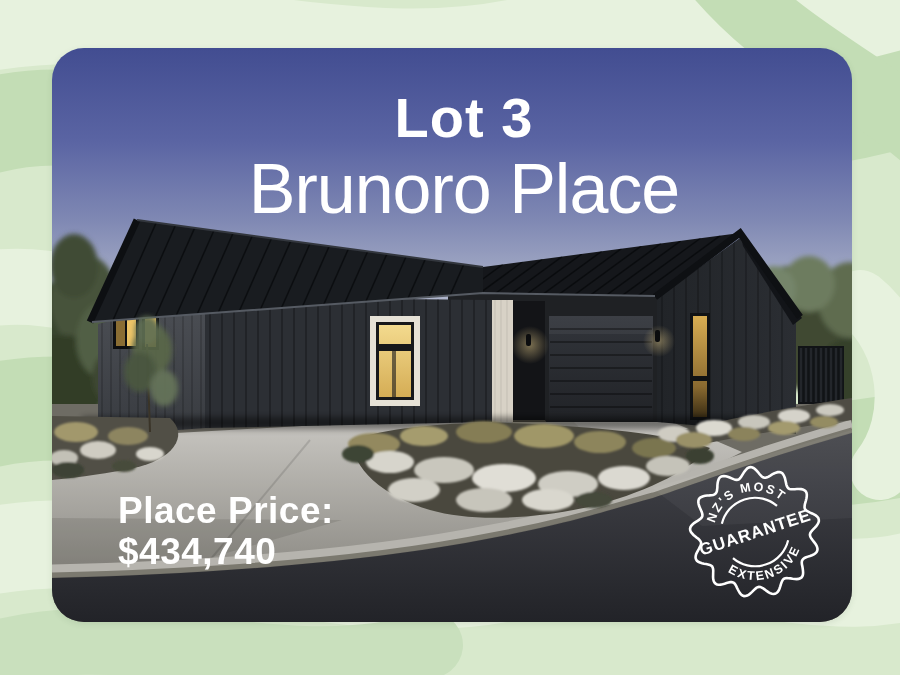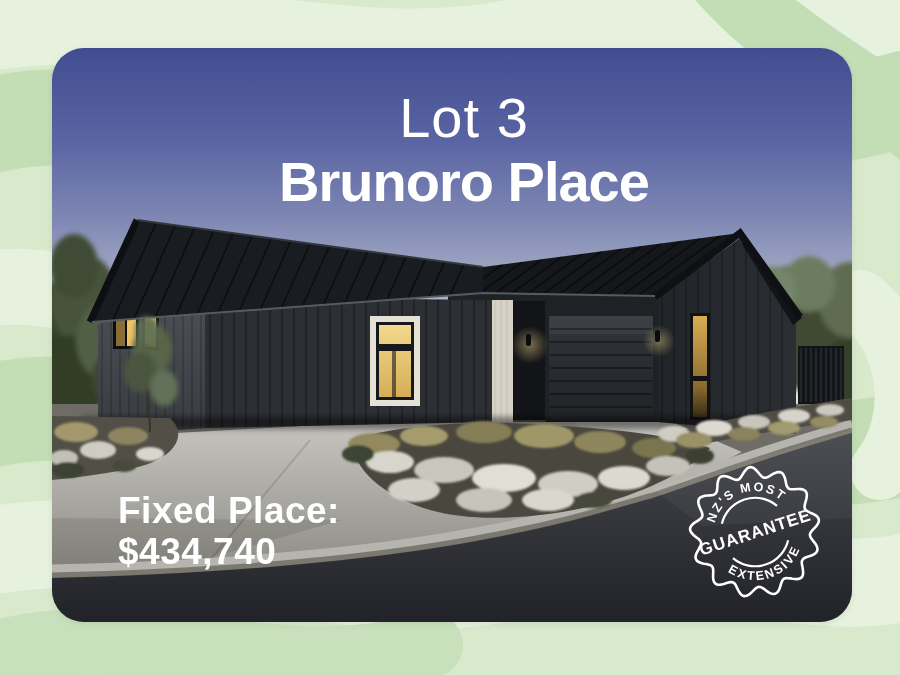--- a/index.html
+++ b/index.html
@@ -4,22 +4,22 @@
 <style>
   html,body{margin:0;padding:0;width:900px;height:675px;overflow:hidden;background:#d8e9cc;
     font-family:"Liberation Sans",sans-serif;}
   .stage{position:relative;width:900px;height:675px;}
   .bg-pattern{position:absolute;inset:0;}
   .card{position:absolute;left:52px;top:48px;width:800px;height:574px;border-radius:32px;
     overflow:hidden;box-shadow:0 2px 6px rgba(40,70,40,.10);}
   .scene{position:absolute;inset:0;}
   .overlay-text{position:absolute;left:0;width:100%;text-align:center;color:#fff;
     font-family:"Liberation Sans",sans-serif;}
-  .lot{top:42px;font-size:56px;font-weight:400;line-height:1;letter-spacing:1px;transform:translateX(12px);}
-  .street{top:106px;font-size:56px;font-weight:700;line-height:1;letter-spacing:-1px;transform:translateX(12px);}
+  .lot{top:42px;font-size:56px;font-weight:700;line-height:1;letter-spacing:1px;transform:translateX(12px);}
+  .street{top:106px;font-size:70px;font-weight:400;line-height:1;letter-spacing:-1px;transform:translateX(12px);}
   .price{position:absolute;left:66px;top:442px;color:#fff;font-weight:700;}
   .price div{font-size:37px;line-height:41px;letter-spacing:.5px;}
   .seal-text{fill:#fff;font-family:"Liberation Sans",sans-serif;font-weight:700;}
 </style>
 </head>
 <body>
 
 <div class="stage">
 
   <svg class="bg-pattern" width="900" height="675" viewBox="0 0 900 675">
@@ -383,17 +383,17 @@
           <textPath href="#tpBot" startOffset="50%" text-anchor="middle">EXTENSIVE</textPath>
         </text>
         <text class="seal-text" x="0" y="6" font-size="17" letter-spacing="1" text-anchor="middle">GUARANTEE</text>
       </g>
     </svg>
 
     <div class="overlay-text lot">Lot 3</div>
     <div class="overlay-text street">Brunoro Place</div>
 
     <div class="price">
-      <div>Fixed Place:</div>
+      <div>Place Price:</div>
       <div>$434,740</div>
     </div>
   </div>
 </div>
 
 </body></html>

